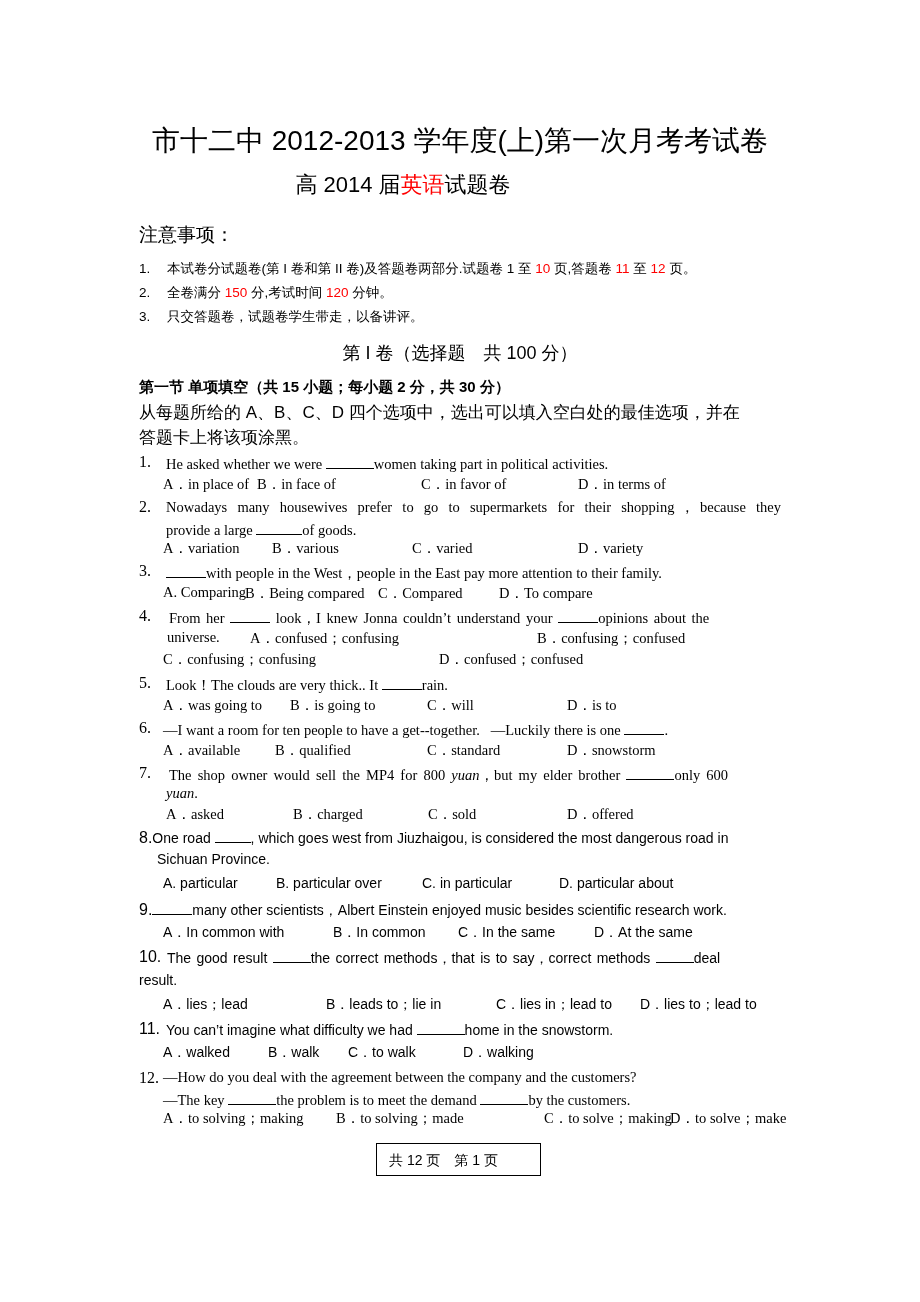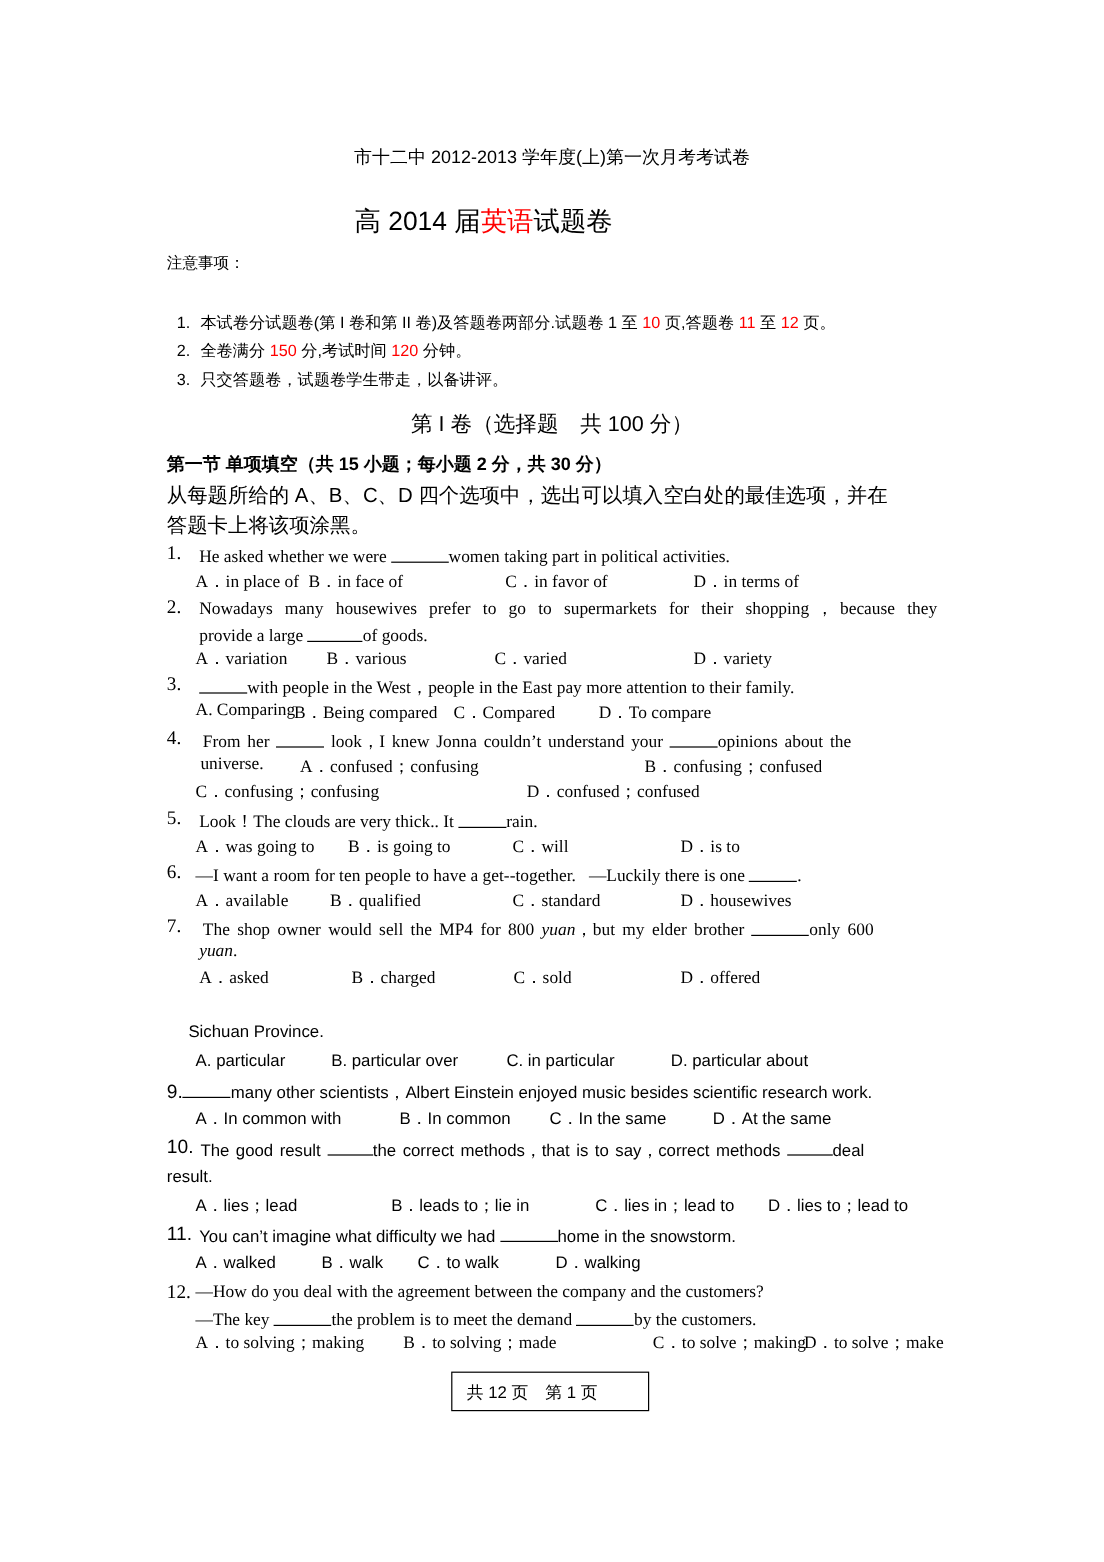--- a/index.html
+++ b/index.html
@@ -1,25 +1,25 @@
 <!DOCTYPE html>
 <html><head>
 <meta charset="utf-8">
 <style>
   html, body { margin: 0; padding: 0; background: #ffffff; }
   body { width: 920px; height: 1302px; position: relative; overflow: hidden; color: #000; }
   .page { position: absolute; left: 0; top: 0; width: 920px; height: 1302px; }
   .serif { font-family: "Liberation Serif", "DejaVu Serif", serif; }
   .sans { font-family: "Liberation Sans", "DejaVu Sans", sans-serif; }
   .abs { position: absolute; white-space: nowrap; }
-  .title1 { top: 122px; left: 0; width: 920px; text-align: center; font-size: 15px; }
+  .title1 { top: 122px; left: 0; width: 920px; text-align: center; font-size: 28px; }
   .title2 { top: 170px; left: 0; width: 806px; text-align: center; font-size: 22px; }
   .red { color: #ff0000; }
-  .notes-head { top: 210px; left: 139px; font-size: 13px; }
-  .note { left: 139px; font-size: 13.5px; text-align: center; }
+  .notes-head { top: 222px; left: 139px; font-size: 19px; }
+  .note { left: 139px; font-size: 13.5px; }
   .note .num { display: inline-block; width: 28px; }
   .part-title { top: 341px; left: 0; width: 920px; text-align: center; font-size: 18px; }
   .sec-title { top: 378px; left: 139px; font-size: 15px; font-weight: bold; }
   .instr { left: 139px; font-size: 17px; }
   .q { font-size: 14.5px; }
   .qs { font-size: 14px; }
   .qnum { font-size: 16px; }
   .blank { display: inline-block; border-bottom: 1px solid #000; height: 1em; vertical-align: baseline; }
   .footer-box { position: absolute; left: 376px; top: 1143px; width: 165px; height: 33px; border: 1.5px solid #000; box-sizing: border-box; }
   .footer-text { position: absolute; left: 389px; top: 1152px; font-size: 14px; }
@@ -101,34 +101,37 @@
   <div class="abs serif q" style="top:696px; left:427px;">C．will</div>
   <div class="abs serif q" style="top:696px; left:567px;text-align:center;">D．is to</div>
 
   <div class="abs serif q" style="top:719px; left:139px;">
     <span class="qnum">6.</span>
     <span style="position:absolute; left:24px; white-space:pre;"><span>—I want a room for ten people to have a get--together.   —Luckily there is one </span><span class="blank" style="width:40px;"></span><span>.</span></span>
   </div>
   <div class="abs serif q" style="top:741px; left:163px;">A．available</div>
   <div class="abs serif q" style="top:741px; left:275px;">B．qualified</div>
   <div class="abs serif q" style="top:741px; left:427px;">C．standard</div>
-  <div class="abs serif q" style="top:741px; left:567px;">D．housewives</div>
+  <div class="abs serif q" style="top:741px; left:567px;">D．snowstorm</div>
 
   <div class="abs serif q" style="top:764px; left:139px; width:645px;">
     <span class="qnum">7.</span>
     <span style="position:absolute; left:30px; word-spacing:2.5px;"><span>The shop owner would sell the MP4 for 800 </span><i>yuan</i><span>，but my elder brother </span><span class="blank" style="width:48px;"></span><span>only 600</span></span>
   </div>
   <div class="abs serif q" style="top:785px; left:166px;">
     <i>yuan</i><span>.</span>
   </div>
   <div class="abs serif q" style="top:805px; left:166px;">A．asked</div>
   <div class="abs serif q" style="top:805px; left:293px;">B．charged</div>
   <div class="abs serif q" style="top:805px; left:428px;">C．sold</div>
   <div class="abs serif q" style="top:805px; left:567px;">D．offered</div>
 
+  <div class="abs sans qs" style="top:828px; left:139px;">
+    <span class="qnum">8.</span><span>One road </span><span class="blank" style="width:36px;"></span><span>, which goes west from Jiuzhaigou, is considered the most dangerous road in</span>
+  </div>
   <div class="abs sans qs" style="top:851px; left:157px;">Sichuan Province.</div>
   <div class="abs sans qs" style="top:875px; left:163px;">A. particular</div>
   <div class="abs sans qs" style="top:875px; left:276px;">B. particular over</div>
   <div class="abs sans qs" style="top:875px; left:422px;">C. in particular</div>
   <div class="abs sans qs" style="top:875px; left:559px;">D. particular about</div>
 
   <div class="abs sans qs" style="top:900px; left:139px;">
     <span class="qnum">9.</span><span class="blank" style="width:40px;"></span><span>many other scientists，Albert Einstein enjoyed music besides scientific research work.</span>
   </div>
   <div class="abs sans qs" style="top:924px; left:163px;">A．In common with</div>

